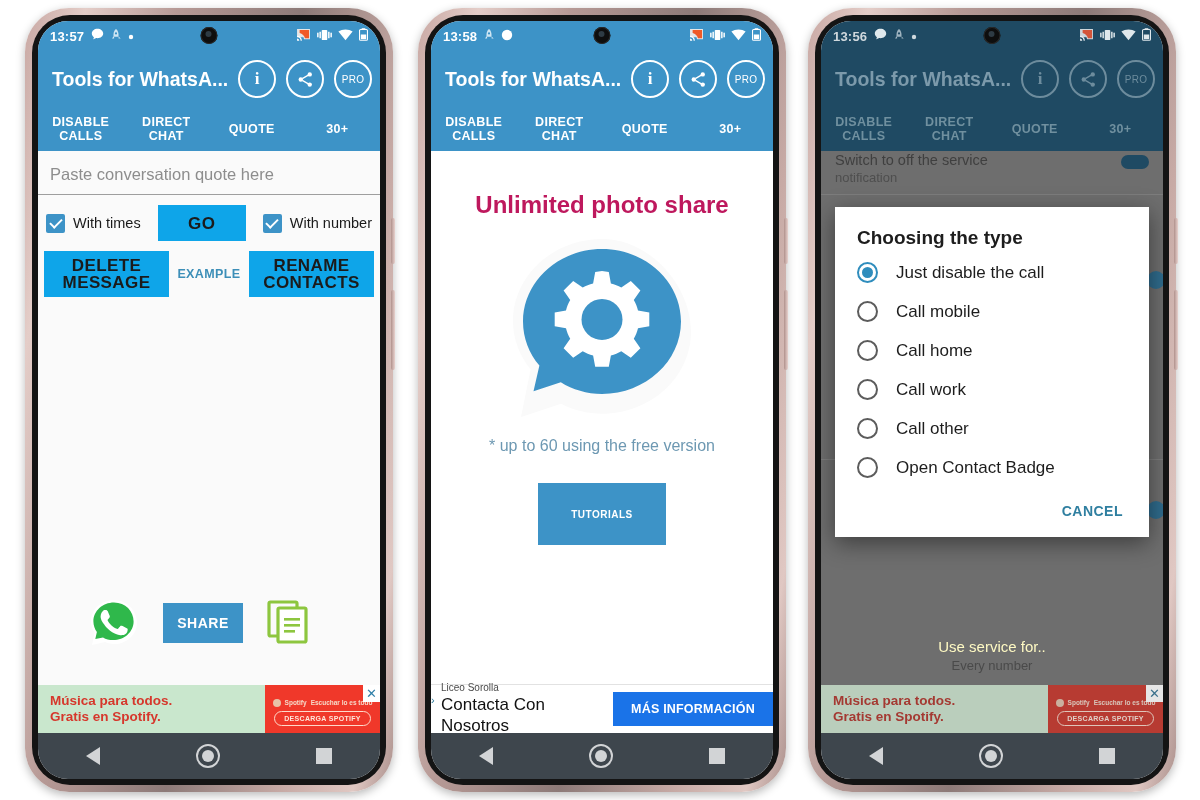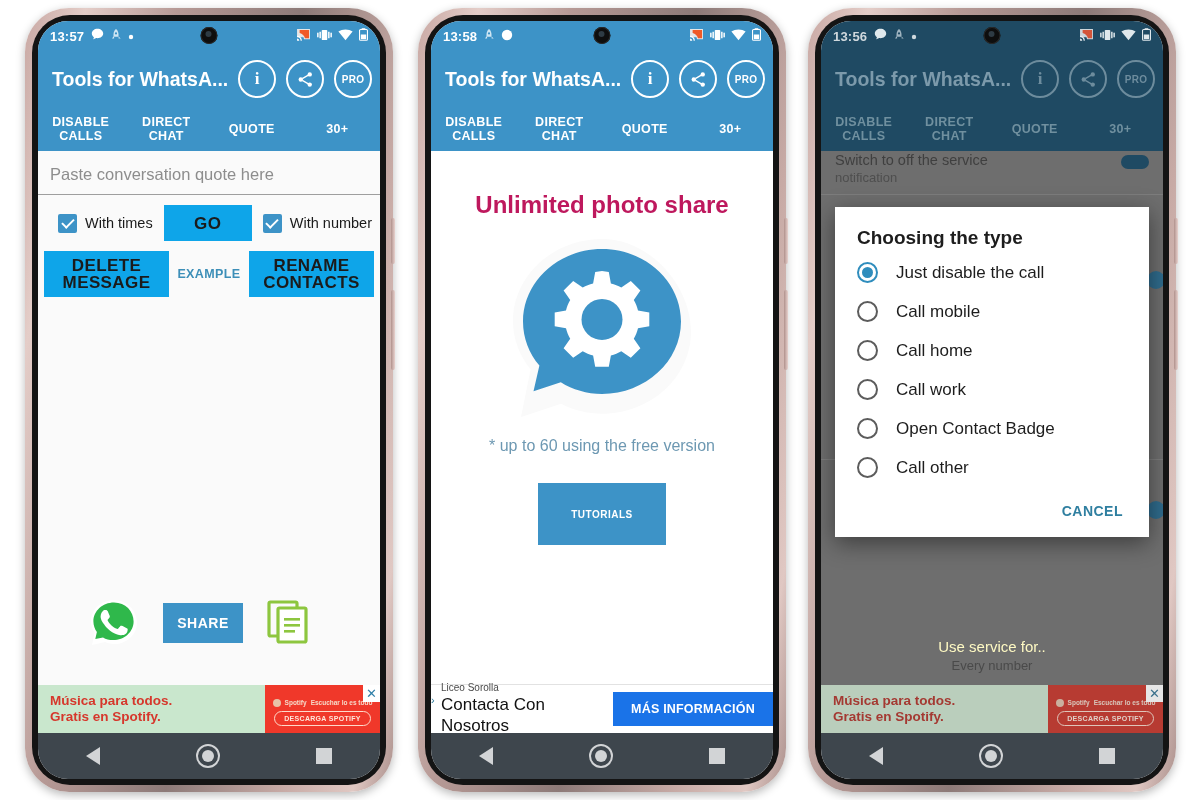--- a/index.html
+++ b/index.html
@@ -75,21 +75,21 @@
     flex:1 1 auto;overflow:hidden;text-overflow:clip;
   }
   .appbar.dim .app-title{color:#7c9aab;}
   .circ-btn{
     width:34px;height:34px;flex:0 0 34px;border-radius:50%;
     border:2px solid #ffffff;color:#ffffff;
     display:flex;align-items:center;justify-content:center;
     font-size:17px;font-weight:700;font-family:"Liberation Serif",serif;
   }
   .appbar.dim .circ-btn{border-color:#6d8c9d;color:#6d8c9d;}
-  .circ-btn.pro{font-size:10px;font-weight:700;font-family:"Liberation Sans",sans-serif;letter-spacing:.3px;}
+  .circ-btn.pro{font-size:10px;font-weight:400;font-family:"Liberation Sans",sans-serif;letter-spacing:.3px;}
   .circ-btn svg{display:block;}
 
   
   .tabs{
     flex:0 0 44px;height:44px;background:#3d93c7;
     display:flex;align-items:center;
   }
   .tabs.dim{background:#1f4a63;}
   .tab{
     flex:1 1 0;text-align:center;color:#ffffff;
@@ -101,21 +101,21 @@
   
   .body{flex:1 1 auto;position:relative;background:#fafafa;overflow:hidden;}
 
   
   .quote-input{
     margin:0;padding:14px 12px 10px 12px;
     border-bottom:1px solid #9e9e9e;background:#fafafa;
     color:#8d8d8d;font-size:16.5px;
   }
   .row-opts{
-    display:flex;align-items:center;padding:10px 8px 6px 8px;gap:4px;margin-left:12px;
+    display:flex;align-items:center;padding:10px 8px 6px 8px;gap:4px;
   }
   .chk{display:flex;align-items:center;gap:8px;flex:0 0 auto;}
   .chk-box{
     width:19px;height:19px;border-radius:2px;background:#3d93c7;
     display:flex;align-items:center;justify-content:center;
   }
   .chk-box:after{
     content:"";width:10px;height:5px;border-left:2.4px solid #fff;border-bottom:2.4px solid #fff;
     transform:rotate(-45deg) translate(1px,-1px);
   }
@@ -651,25 +651,25 @@
           <div class="dlg-item">
             <span class="radio"></span>
             <span class="dlg-label">Call home</span>
           </div>
           <div class="dlg-item">
             <span class="radio"></span>
             <span class="dlg-label">Call work</span>
           </div>
           <div class="dlg-item">
             <span class="radio"></span>
-            <span class="dlg-label">Open Contact Badge</span>
+            <span class="dlg-label">Call other</span>
           </div>
           <div class="dlg-item">
             <span class="radio"></span>
-            <span class="dlg-label">Call other</span>
+            <span class="dlg-label">Open Contact Badge</span>
           </div>
 
           <div class="dlg-actions">
             <button class="dlg-cancel">CANCEL</button>
           </div>
         </div>
 
         <div class="p3-bottom">
           <b>Use service for..</b>
           <i>Every number</i>

